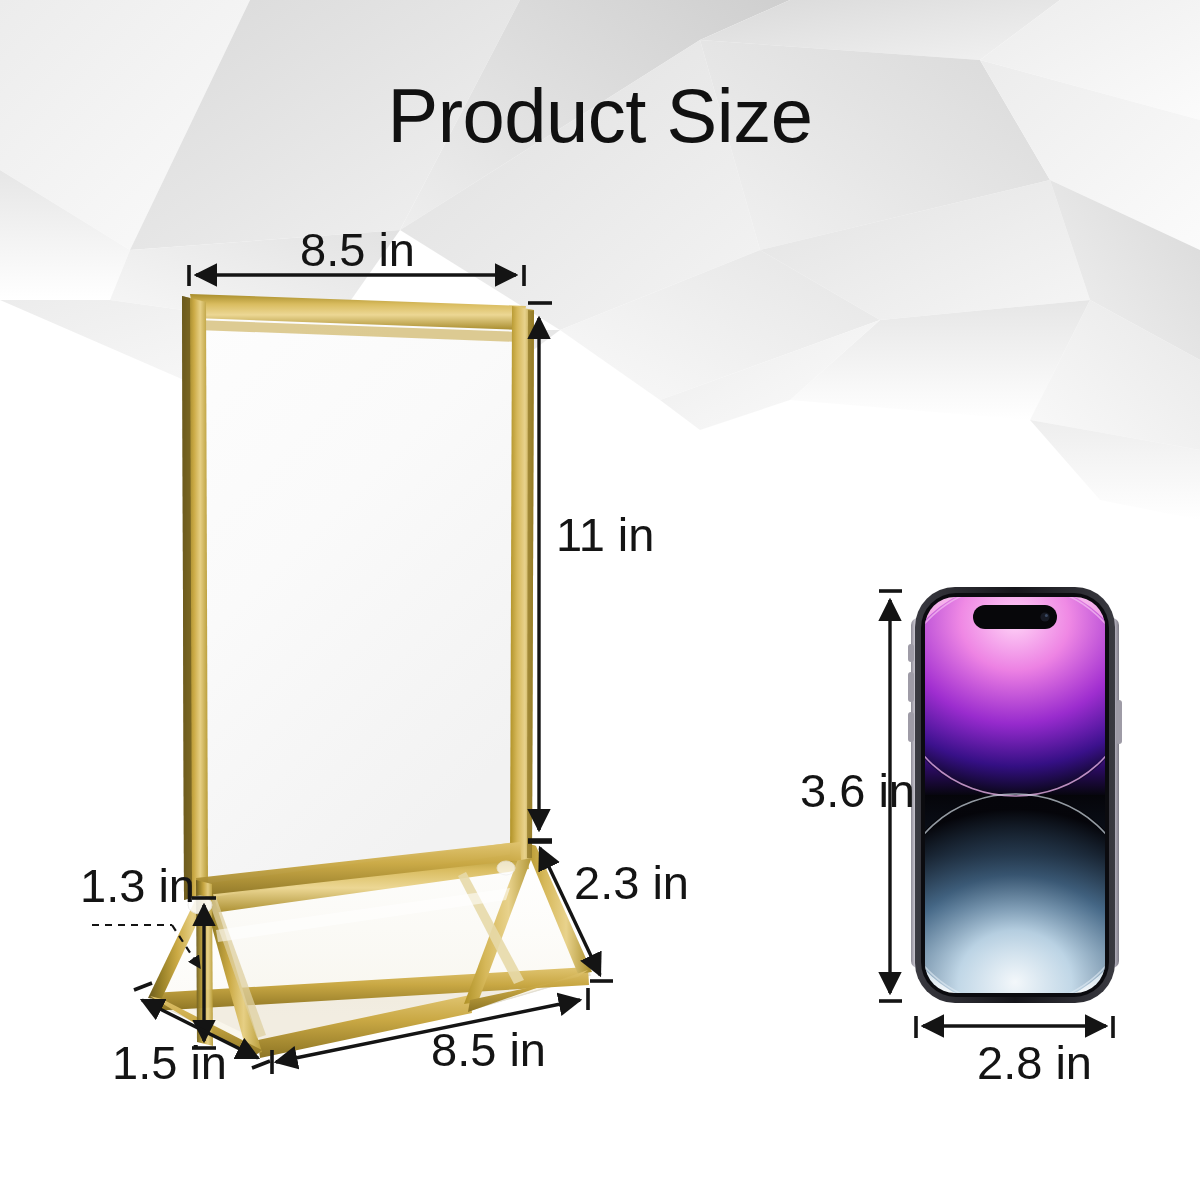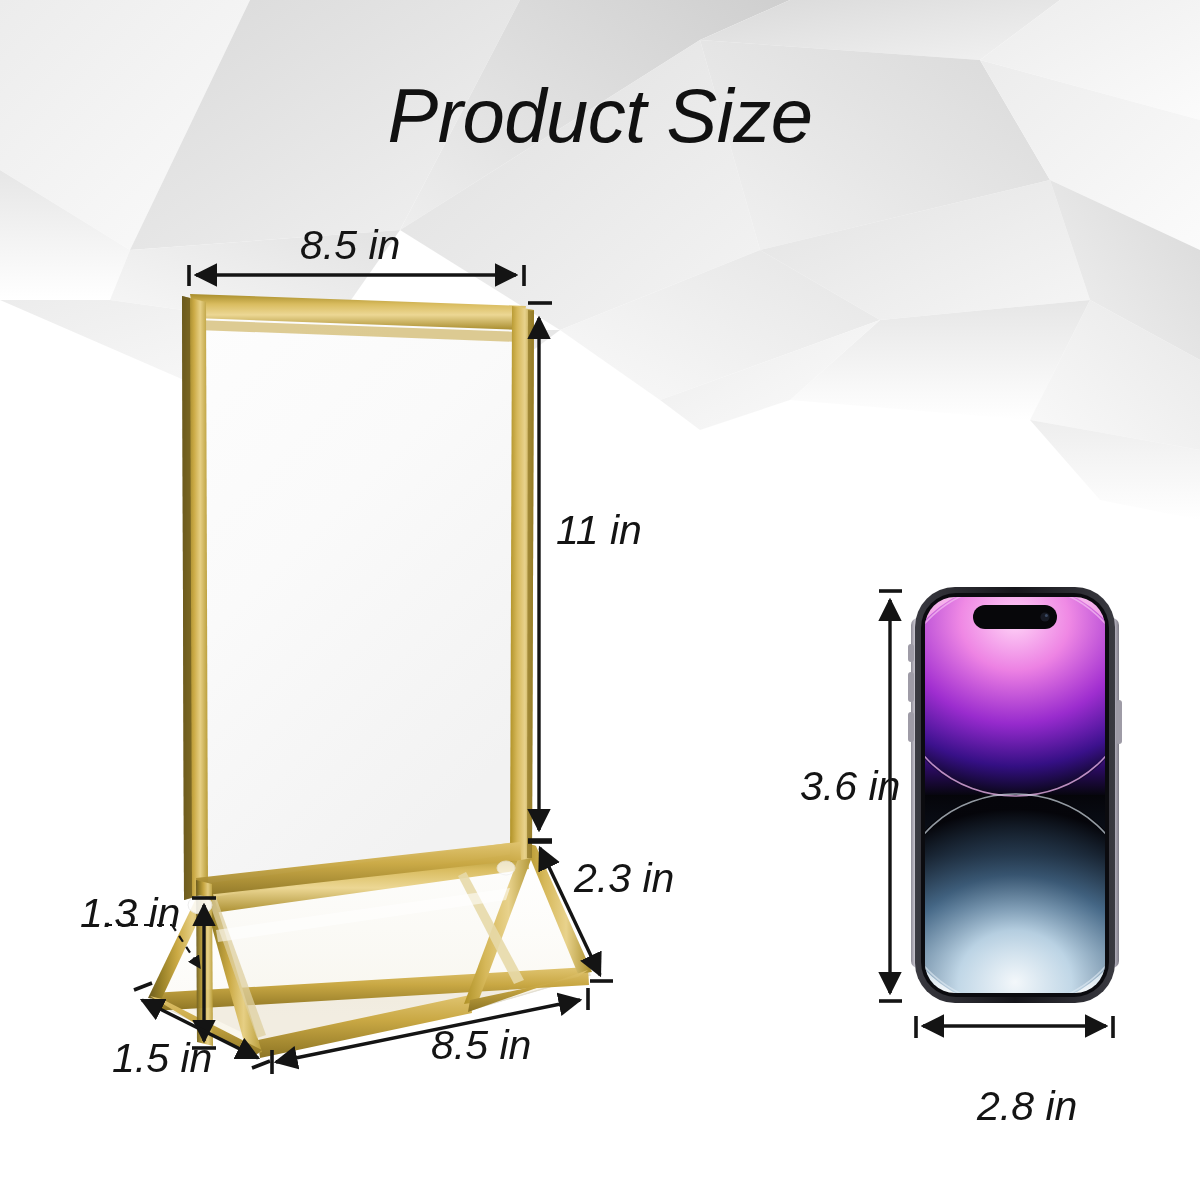--- a/index.html
+++ b/index.html
@@ -9,21 +9,20 @@
   }
   body {
     font-family: "Liberation Sans", sans-serif;
   }
   #stage {
     position: relative;
     width: 1200px;
     height: 1200px;
     overflow: hidden;
     background: #a16207;
-    font-style: italic;
   }
   #bg-svg, #art-svg {
     position: absolute;
     left: 0;
     top: 0;
     width: 1200px;
     height: 1200px;
   }
   #bg-svg { z-index: 1; }
   #art-svg { z-index: 2; }
@@ -41,33 +40,33 @@
     font-weight: 400;
     color: #111111;
     letter-spacing: -0.5px;
     white-space: nowrap;
   }
 
   .dim-label {
     position: absolute;
     z-index: 5;
     font-family: "Liberation Sans", sans-serif;
-    font-size: 41px;
+    font-size: 47px;
     color: #141414;
     white-space: nowrap;
     font-weight: 400;
   }
   .dim-w-top   { left: 300px; top: 222px; }
   .dim-h-main  { left: 556px; top: 507px; }
   .dim-depth16 { left: 574px; top: 855px; }
-  .dim-h13     { left: 80px;  top: 890px; }
+  .dim-h13     { left: 80px;  top: 858px; }
   .dim-d22     { left: 112px; top: 1035px; }
   .dim-w-base  { left: 431px; top: 1022px; }
   .dim-ph-h    { left: 800px; top: 763px; }
-  .dim-ph-w    { left: 977px; top: 1035px; margin-top: 48px; }
+  .dim-ph-w    { left: 977px; top: 1035px; }
 </style>
 </head>
 <body>
 
 <div id="stage">
 
   <svg id="bg-svg" viewBox="0 0 1200 1200" preserveAspectRatio="none">
     <defs>
       <linearGradient id="pg1" x1="0" y1="0" x2="1" y2="1">
         <stop offset="0" stop-color="#d9d9d9"></stop>

